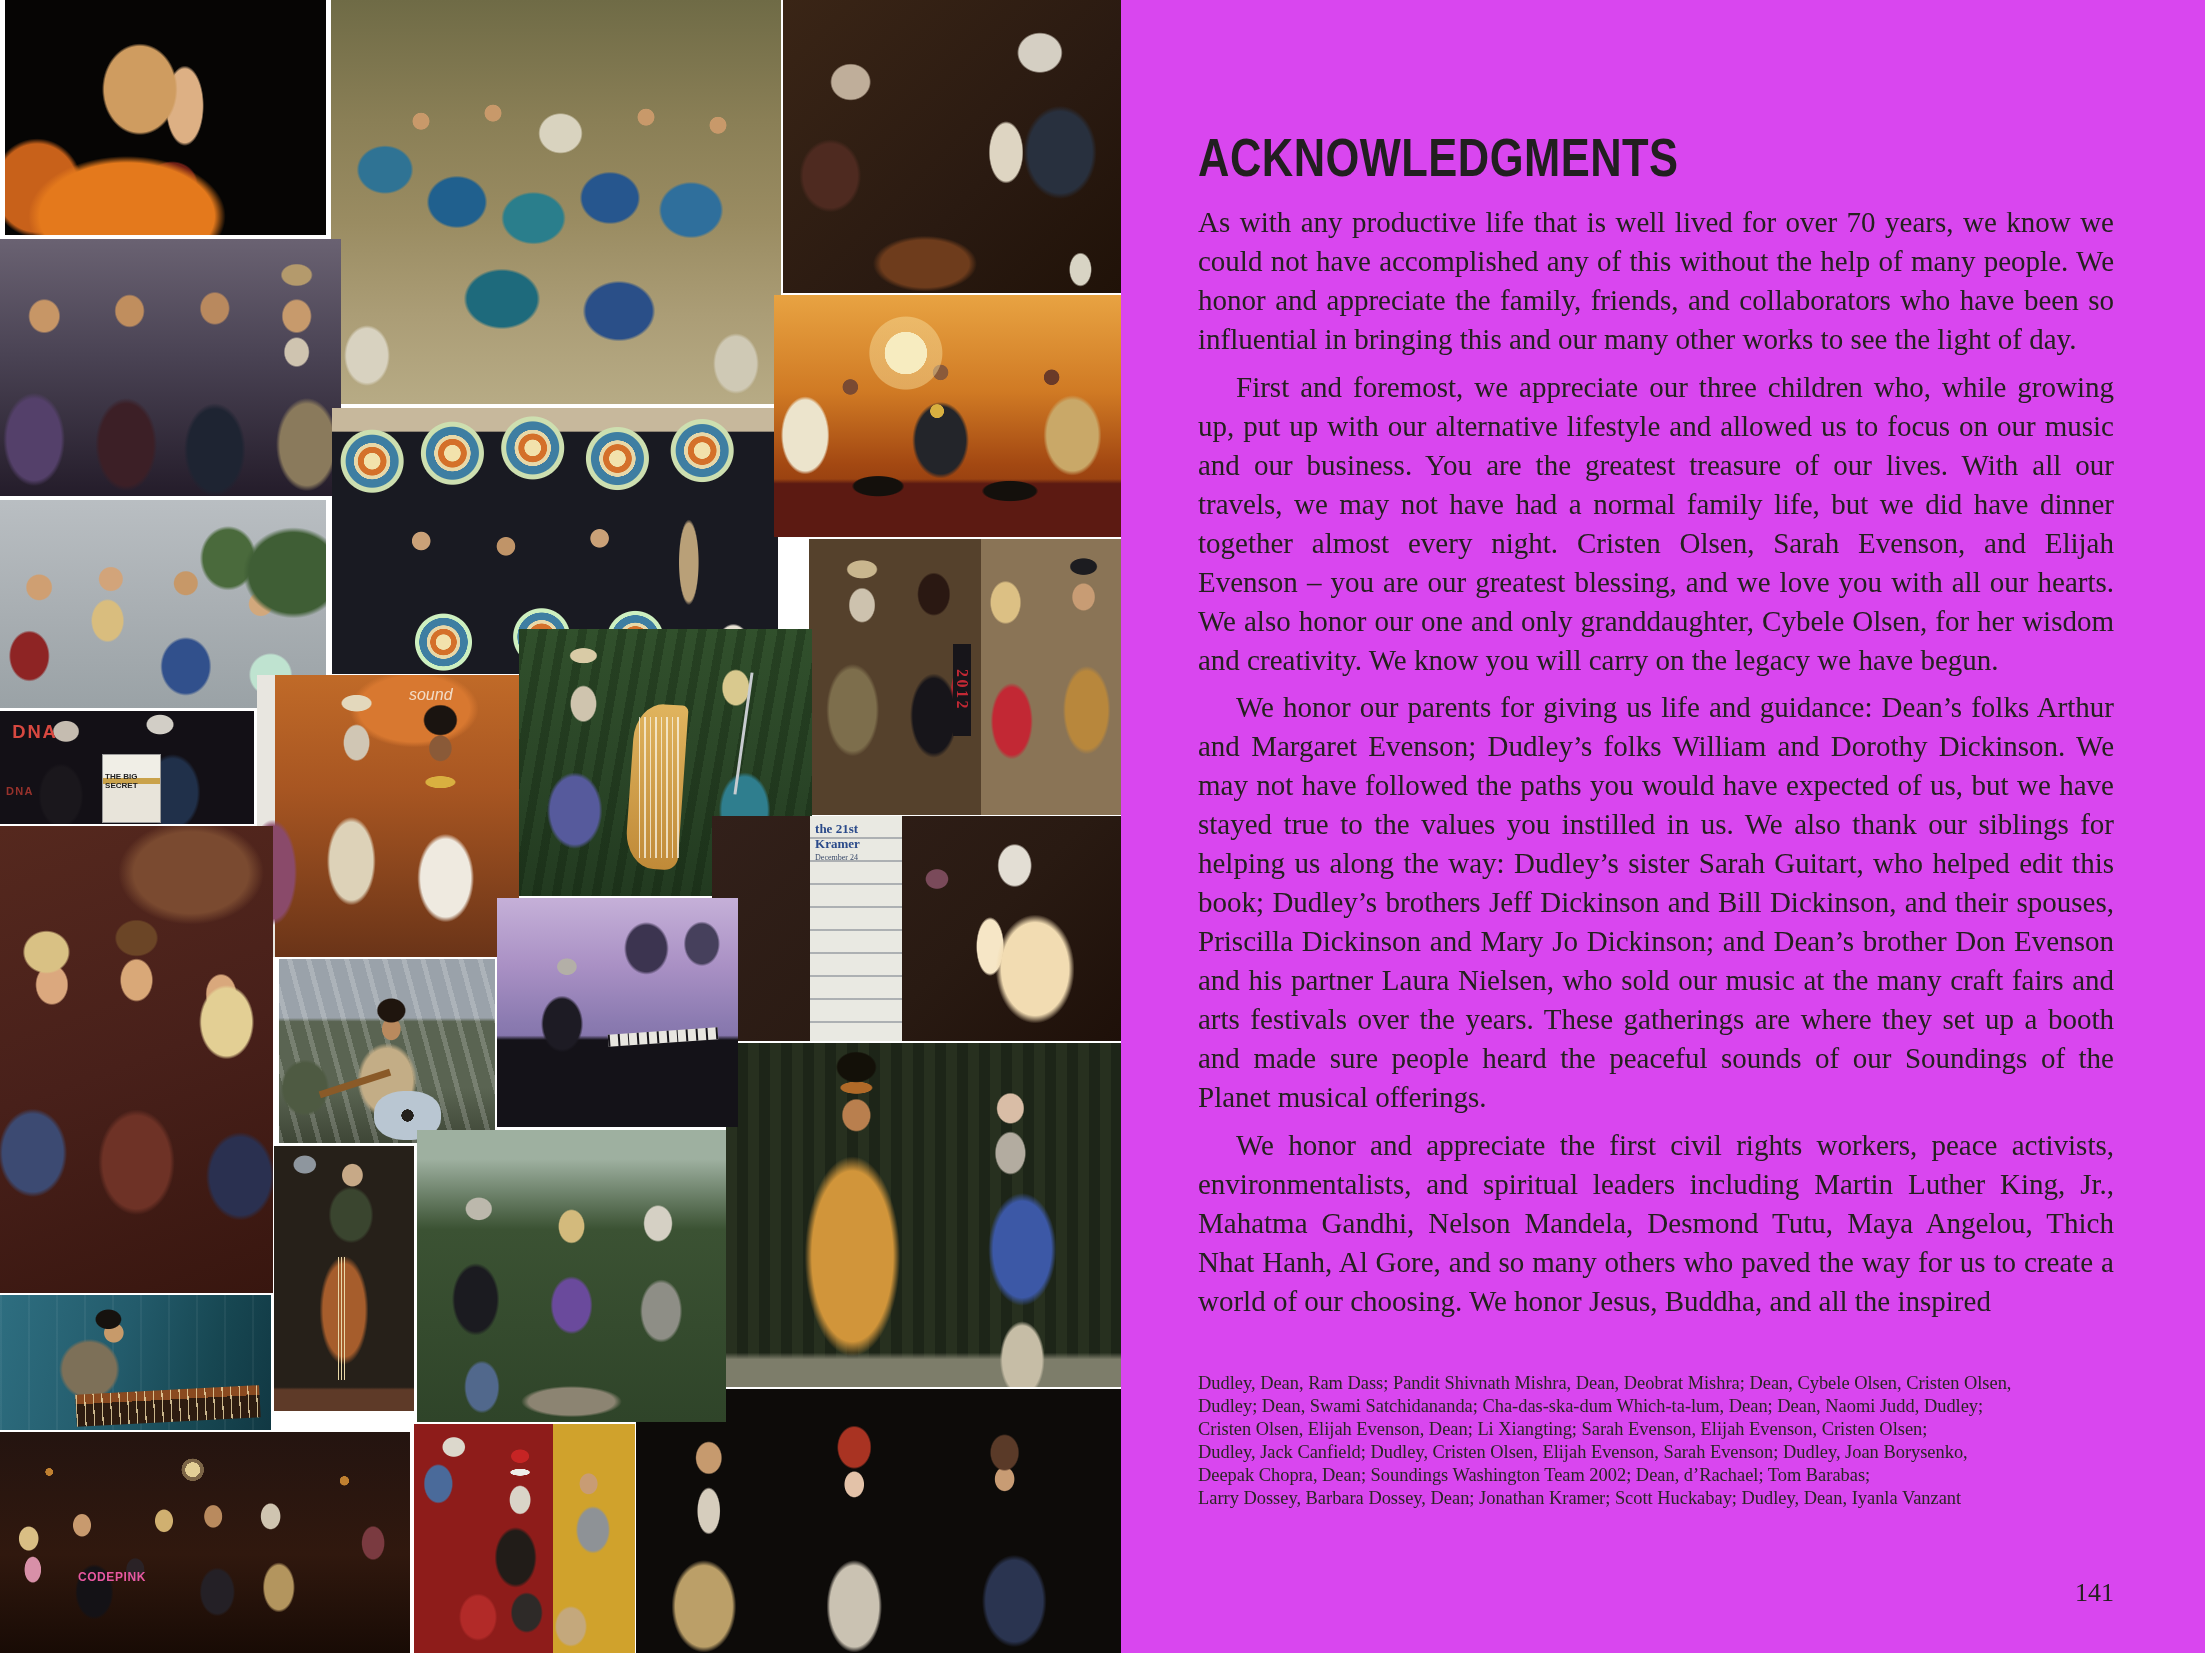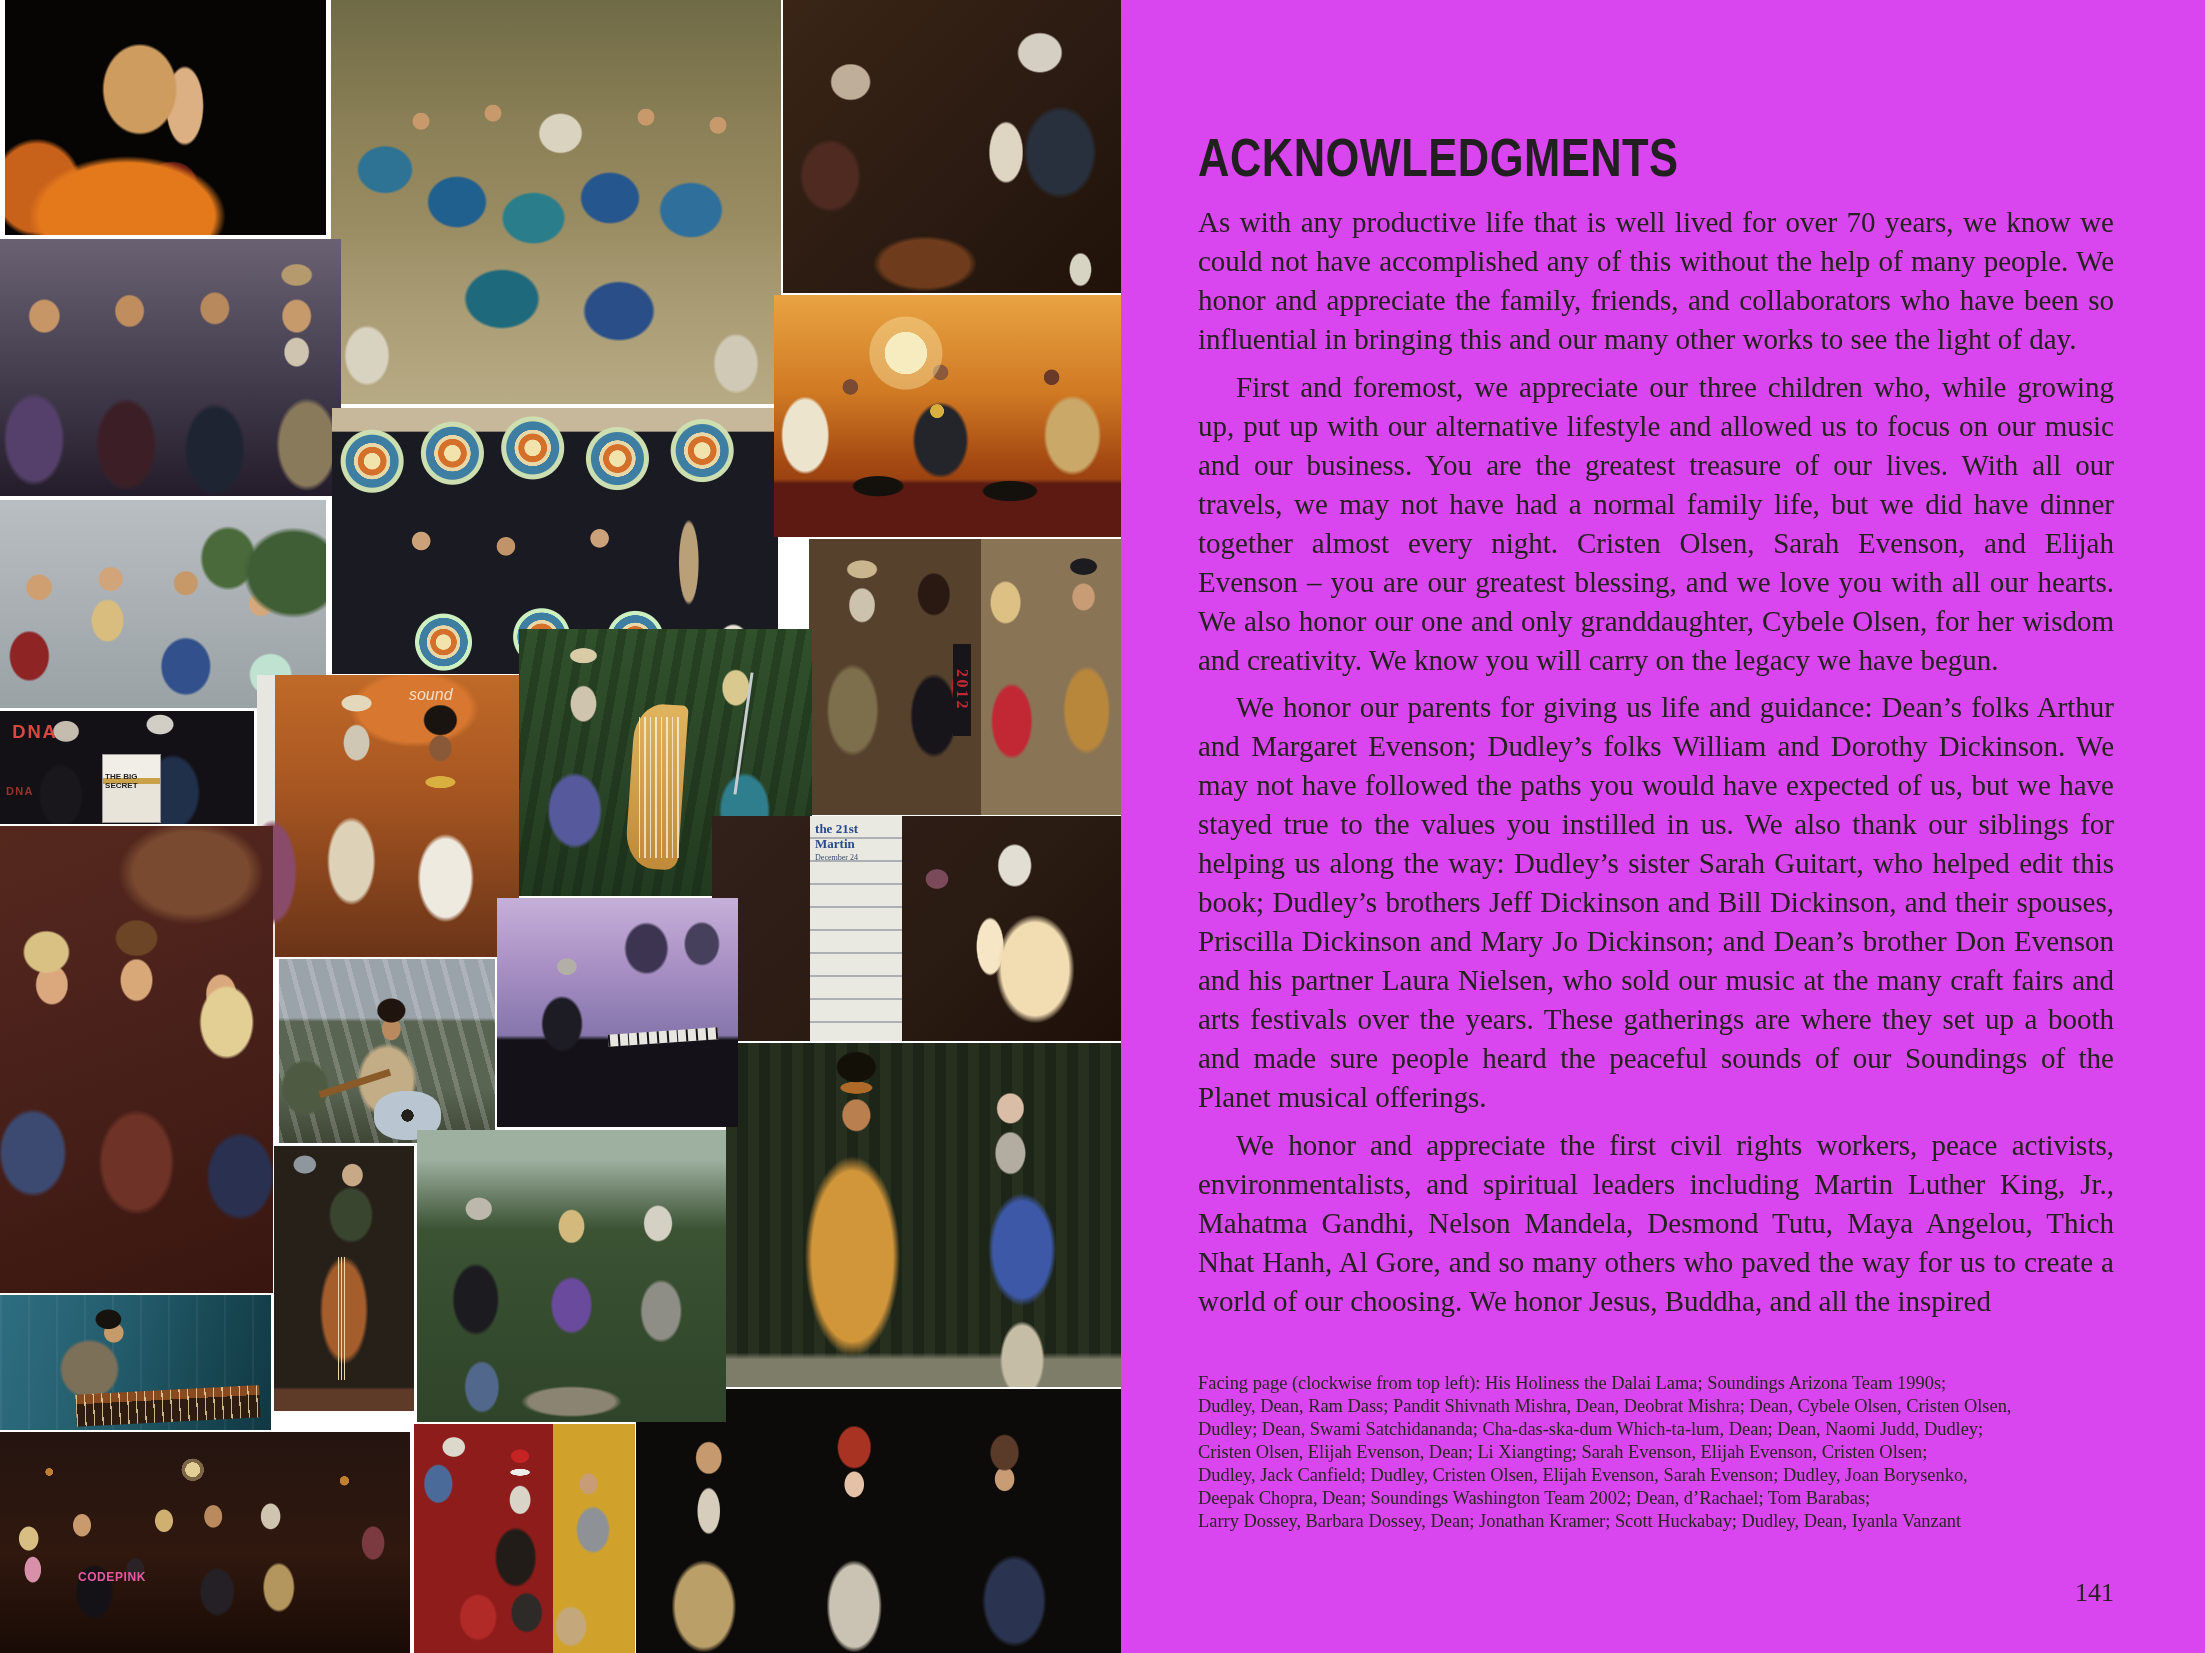--- a/index.html
+++ b/index.html
@@ -320,21 +320,21 @@
       <div class="accent harp-strings"></div>
       <div class="accent flute-line"></div>
     </div>
 
     <div class="tile p-iyanla">
       <span class="accent sound-logo">sound</span>
     </div>
 
     <div class="tile p-satch">
       <div class="accent poster">
-        <span class="poster-title">the 21st Martin</span>
+        <span class="poster-title">the 21st Kramer</span>
         <span class="poster-date">December 24</span>
       </div>
     </div>
 
     <div class="tile p-buckskin"></div>
     <div class="tile p-naomi"></div>
 
     <div class="tile p-barabas">
       <div class="accent piano-keys"></div>
     </div>
@@ -374,21 +374,20 @@
     <h1 class="page-title">ACKNOWLEDGMENTS</h1>
 
     <div class="bodycopy">
       <p>As with any productive life that is well lived for over 70 years, we know we could not have accomplished any of this without the help of many people. We honor and appreciate the family, friends, and collaborators who have been so influential in bringing this and our many other works to see the light of day.</p>
       <p class="indent">First and foremost, we appreciate our three children who, while growing up, put up with our alternative lifestyle and allowed us to focus on our music and our business. You are the greatest treasure of our lives. With all our travels, we may not have had a normal family life, but we did have dinner together almost every night. Cristen Olsen, Sarah Evenson, and Elijah Evenson – you are our greatest blessing, and we love you with all our hearts. We also honor our one and only granddaughter, Cybele Olsen, for her wisdom and creativity. We know you will carry on the legacy we have begun.</p>
       <p class="indent">We honor our parents for giving us life and guidance: Dean’s folks Arthur and Margaret Evenson; Dudley’s folks William and Dorothy Dickinson. We may not have followed the paths you would have expected of us, but we have stayed true to the values you instilled in us. We also thank our siblings for helping us along the way: Dudley’s sister Sarah Guitart, who helped edit this book; Dudley’s brothers Jeff Dickinson and Bill Dickinson, and their spouses, Priscilla Dickinson and Mary Jo Dickinson; and Dean’s brother Don Evenson and his partner Laura Nielsen, who sold our music at the many craft fairs and arts festivals over the years. These gatherings are where they set up a booth and made sure people heard the peaceful sounds of our Soundings of the Planet musical offerings.</p>
       <p class="indent">We honor and appreciate the first civil rights workers, peace activists, environmentalists, and spiritual leaders including Martin Luther King, Jr., Mahatma Gandhi, Nelson Mandela, Desmond Tutu, Maya Angelou, Thich Nhat Hanh, Al Gore, and so many others who paved the way for us to create a world of our choosing.  We honor Jesus, Buddha, and all the inspired</p>
     </div>
 
     <div class="caption">
-      <div>Facing page (clockwise from top left): His Holiness the Dalai Lama; Soundings Arizona Team 1990s;</div>
       <div>Dudley, Dean, Ram Dass; Pandit Shivnath Mishra, Dean, Deobrat Mishra; Dean, Cybele Olsen, Cristen Olsen,</div>
       <div>Dudley; Dean, Swami Satchidananda; Cha-das-ska-dum Which-ta-lum, Dean; Dean, Naomi Judd, Dudley;</div>
       <div>Cristen Olsen, Elijah Evenson, Dean; Li Xiangting; Sarah Evenson, Elijah Evenson, Cristen Olsen;</div>
       <div>Dudley, Jack Canfield; Dudley, Cristen Olsen, Elijah Evenson, Sarah Evenson; Dudley, Joan Borysenko,</div>
       <div>Deepak Chopra, Dean; Soundings Washington Team 2002; Dean, d’Rachael; Tom Barabas;</div>
       <div>Larry Dossey, Barbara Dossey, Dean; Jonathan Kramer; Scott Huckabay; Dudley, Dean, Iyanla Vanzant</div>
     </div>
 
     <div class="pagenum">141</div>
   </div>

